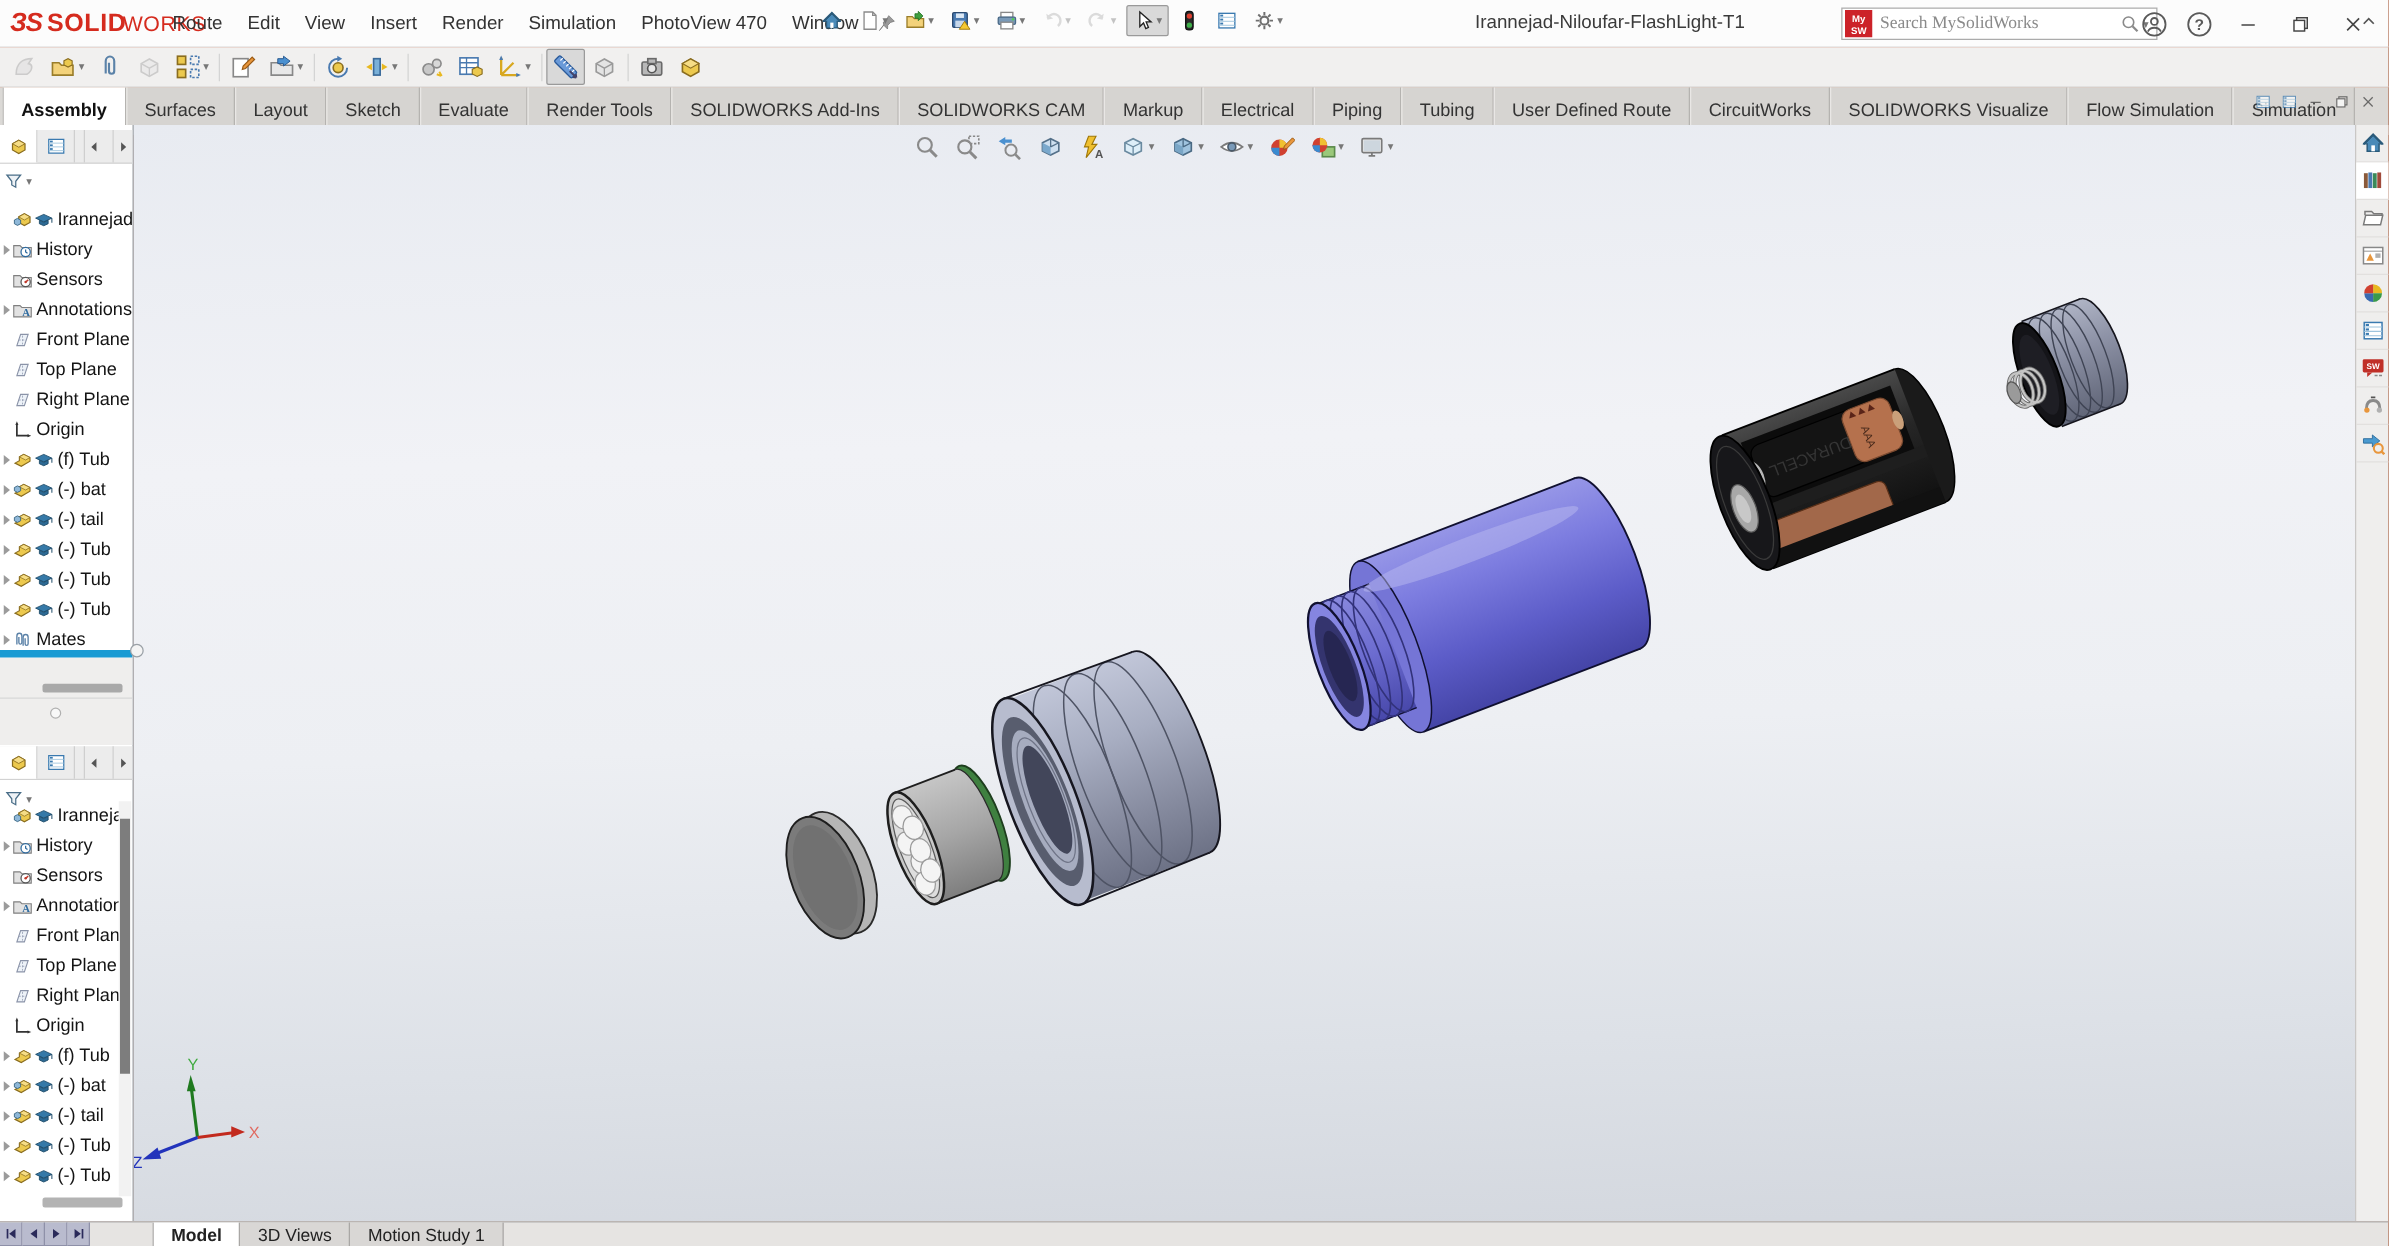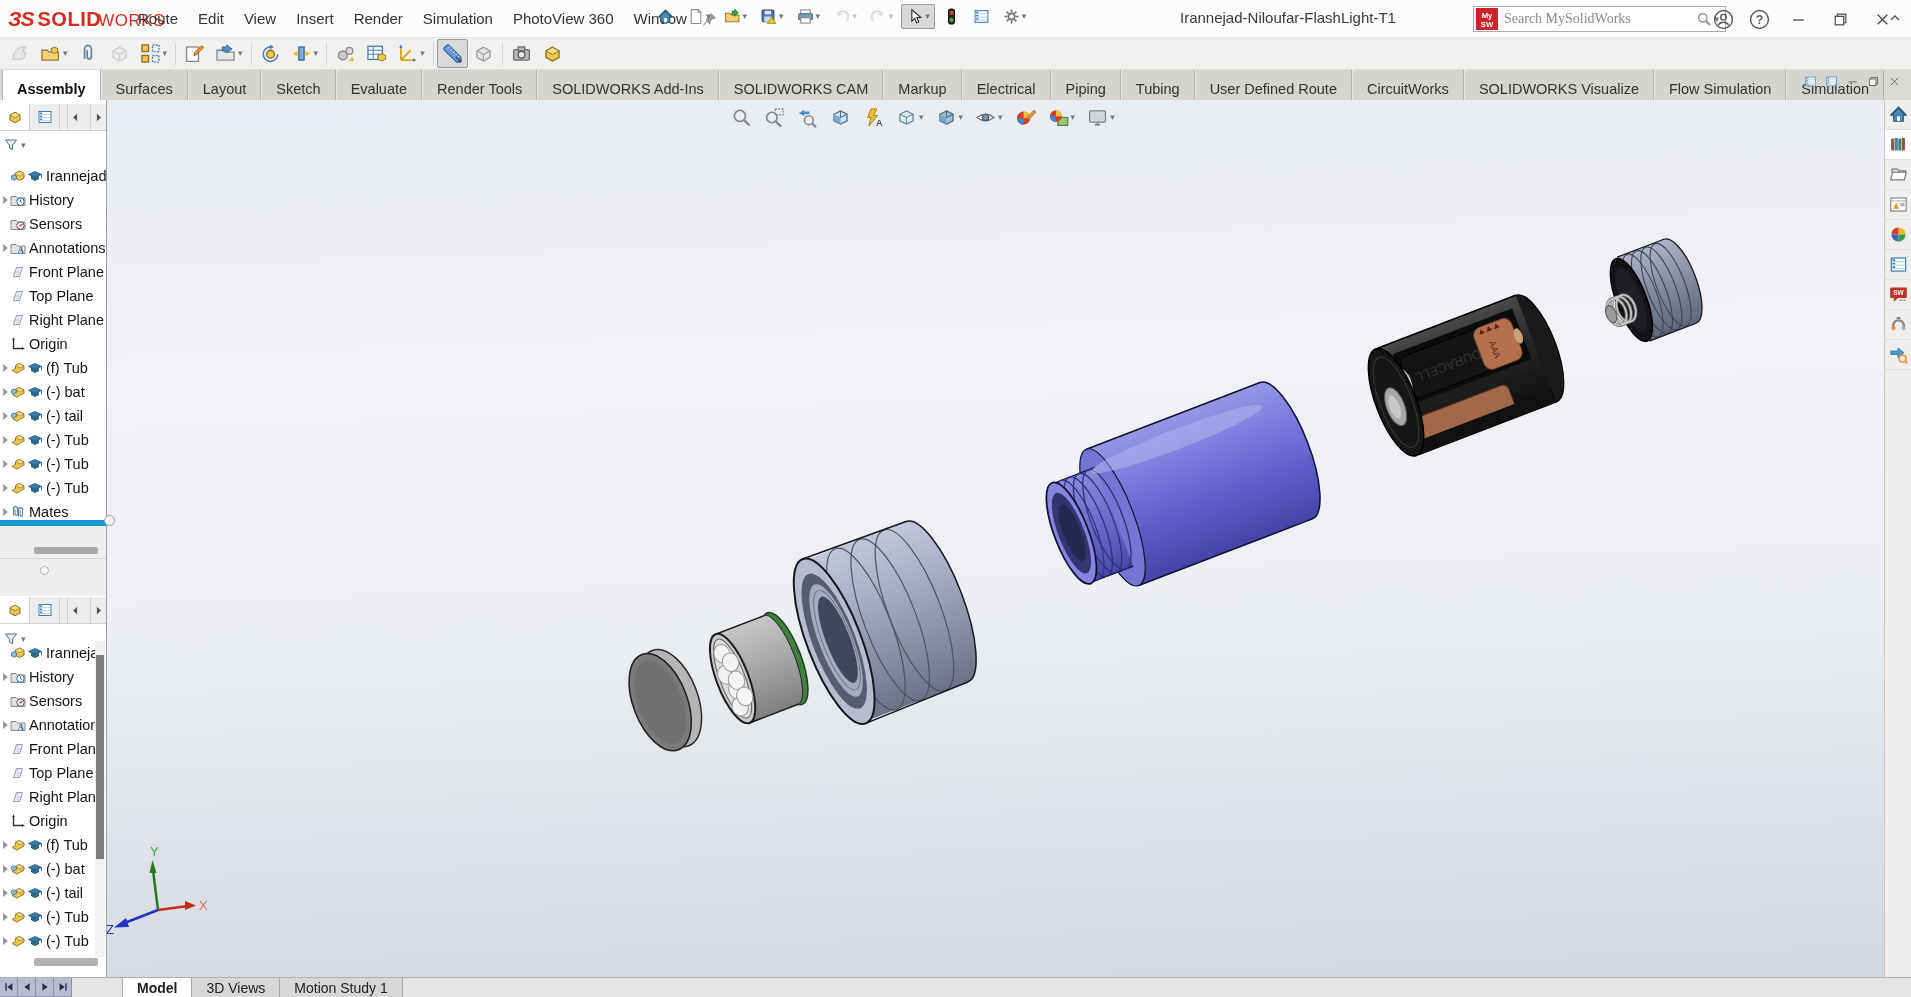--- a/index.html
+++ b/index.html
@@ -408,21 +408,21 @@
       <span class="mark">ЗS</span>
       <span><span class="b1">SOLID</span><span class="b2">WORKS</span></span>
     </div>
     <div id="menubar">
         <div class="menu-item">Route</div>
         <div class="menu-item">Edit</div>
         <div class="menu-item">View</div>
         <div class="menu-item">Insert</div>
         <div class="menu-item">Render</div>
         <div class="menu-item">Simulation</div>
-        <div class="menu-item">PhotoView 360</div>
+        <div class="menu-item">PhotoView 470</div>
         <div class="menu-item">Window</div>
         <span id="menu-pin"><svg class="ic sm">
             <use href="#sym-pin" xlink:href="#sym-pin"></use>
           </svg></span>
       </div>
     <div id="quickaccess">
         <div class="tbtn">
           <svg class="ic">
             <use href="#b-house" xlink:href="#b-house"></use>
           </svg>

